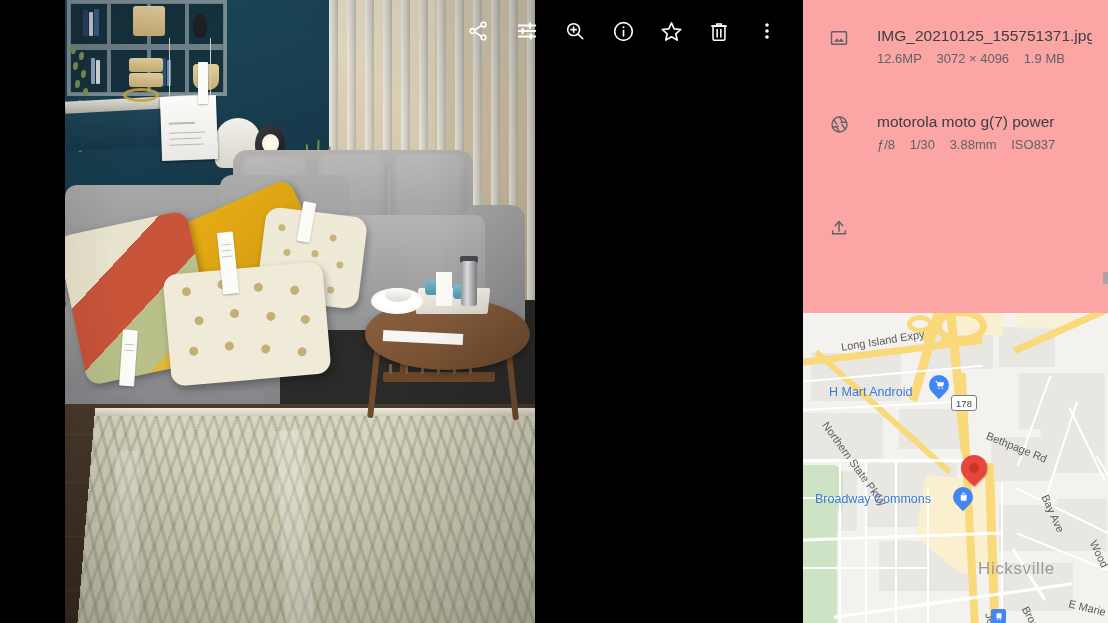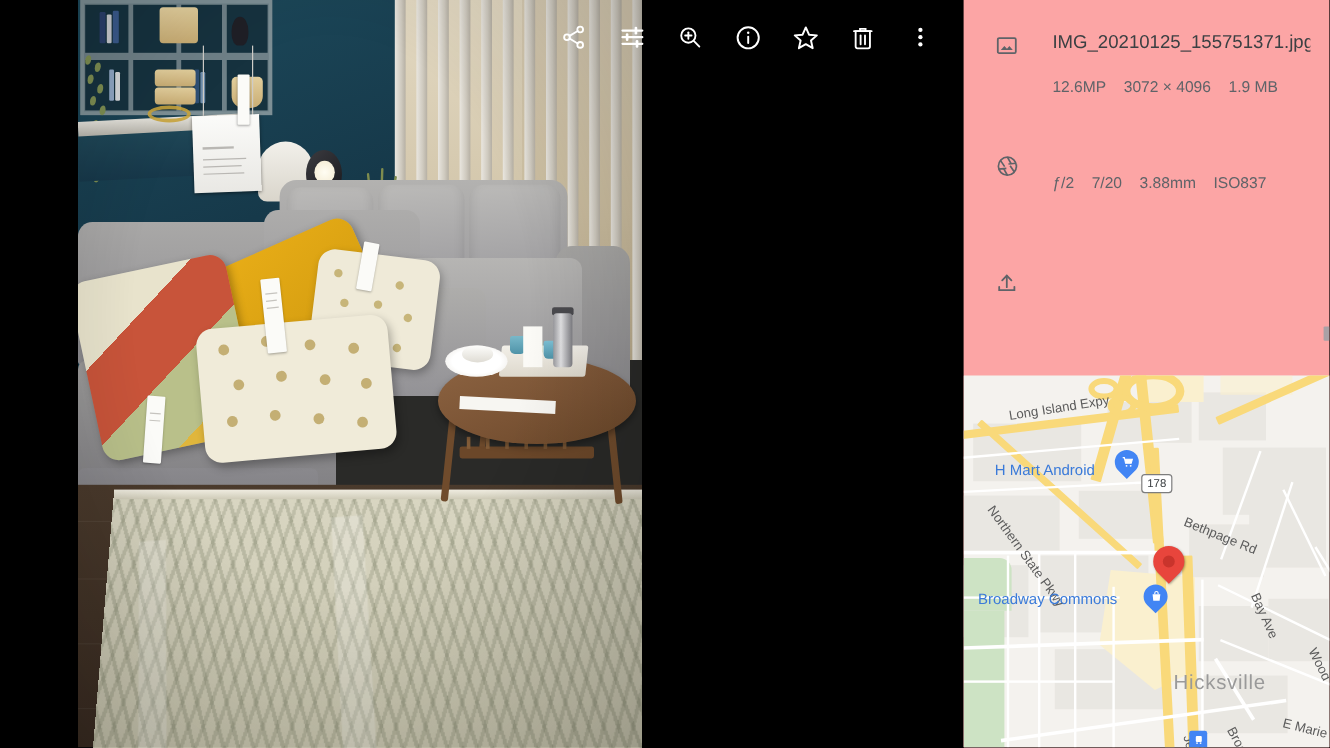--- a/index.html
+++ b/index.html
@@ -178,21 +178,21 @@
   
   #panel{ position:absolute; left:803px; top:0; width:305px; height:623px;
      background:#fca5a5; overflow:hidden; }
   .inforow{ position:relative; display:flex; align-items:flex-start;
      padding:0 16px 0 24px; }
   .ico{ width:24px; height:24px; flex:0 0 24px; margin-right:26px;
      display:flex; align-items:center; justify-content:center; color:#5f6368; }
   .itxt{ flex:1 1 auto; min-width:0; }
   .ttl{ font-size:15.5px; color:#3c4043; line-height:20px;
      white-space:nowrap; overflow:hidden; }
-  .sub{ font-size:13px; color:#5f6368; line-height:19px; margin-top:17px;
+  .sub{ font-size:13px; color:#5f6368; line-height:19px; margin-top:3px;
      white-space:nowrap; }
   .sub span{ margin-right:11px; }
   .sub span:last-child{ margin-right:0; }
 
   
   #map{ position:absolute; left:0; top:313px; width:305px; height:310px;
      background:#f2efe9; overflow:hidden; cursor:pointer; }
   .mroad{ position:absolute; background:#ffffff; transform-origin:center; }
   .mhwy{ position:absolute; background:#f9d97a; transform-origin:center;
      border-radius:1px; }
@@ -492,23 +492,24 @@
     </div>
 
     <div class="inforow" style="top:70px">
       <div class="ico">
         <svg width="21" height="21" viewBox="0 0 24 24" fill="none" stroke="#5f6368" stroke-width="1.6">
           <circle cx="12" cy="12" r="8.6"></circle>
           <path d="M12 3.4 15.7 9.9M20.3 9.2 13 9.9M18.8 17.8 14.6 11.6M12 20.6 8.3 14.1M3.7 14.8 11 14.1M5.2 6.2 9.4 12.4"></path>
         </svg>
       </div>
       <div class="itxt">
+        <div class="ttl">motorola moto g(7) power</div>
         <div class="sub">
-          <span>ƒ/2</span>
-          <span>7/20</span>
+          <span>ƒ/8</span>
+          <span>1/30</span>
           <span>3.88mm</span>
           <span>ISO837</span>
         </div>
       </div>
     </div>
 
     <div class="inforow" style="top:132px">
       <div class="ico">
         <svg width="20" height="20" viewBox="0 0 24 24" fill="none" stroke="#5f6368" stroke-width="1.8" stroke-linecap="round">
           <path d="M12 16V4.6"></path>

